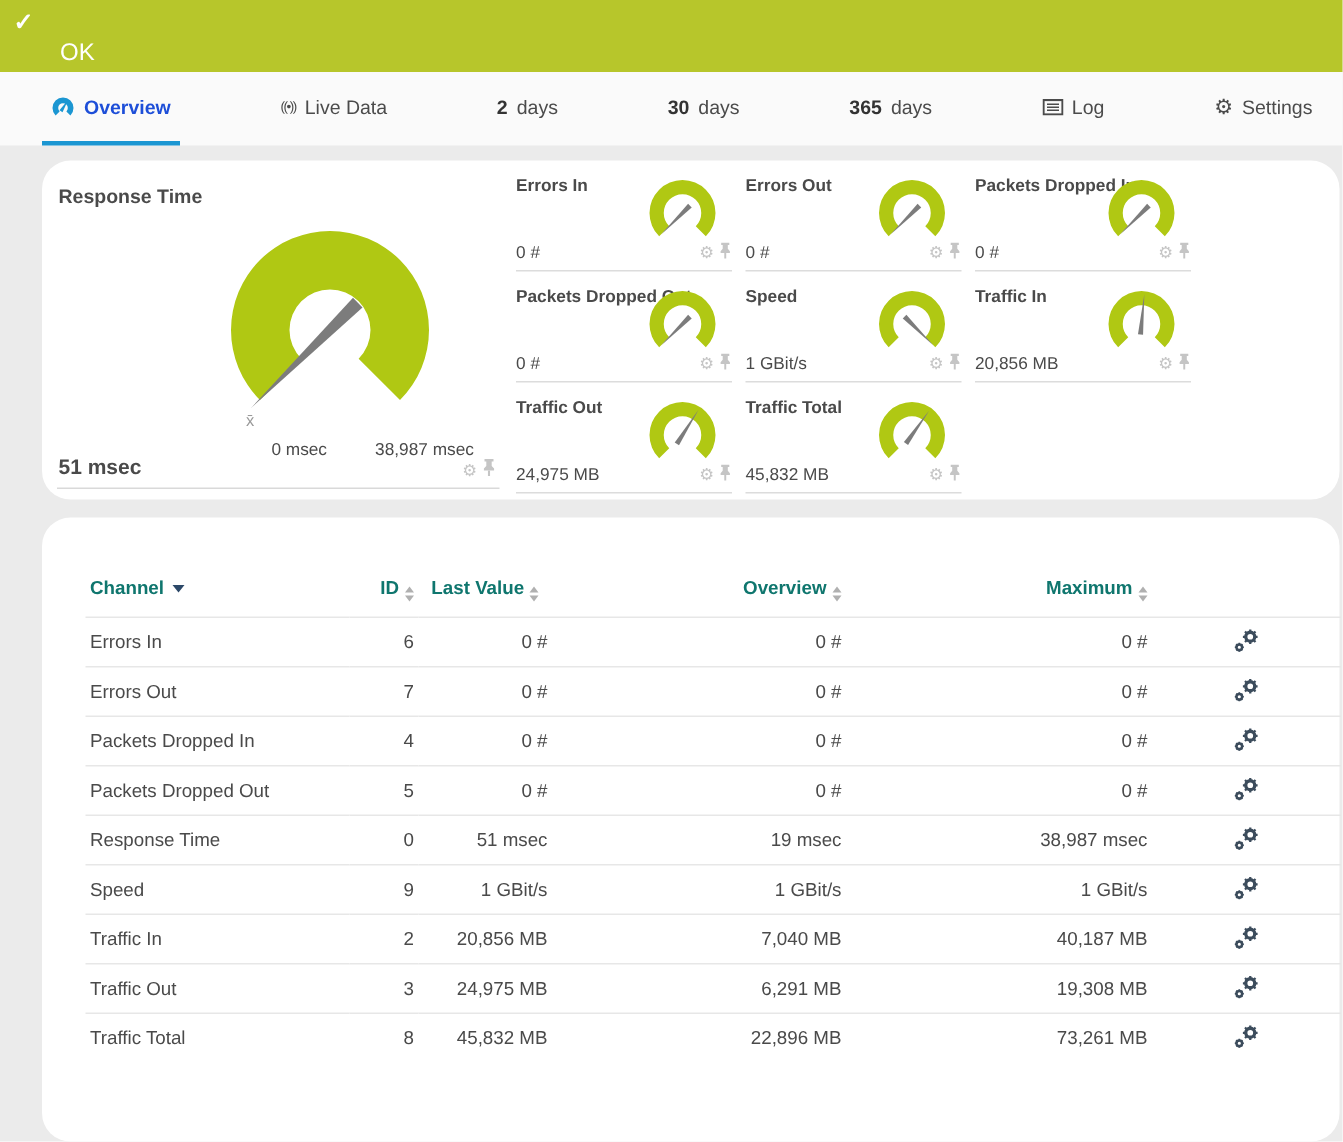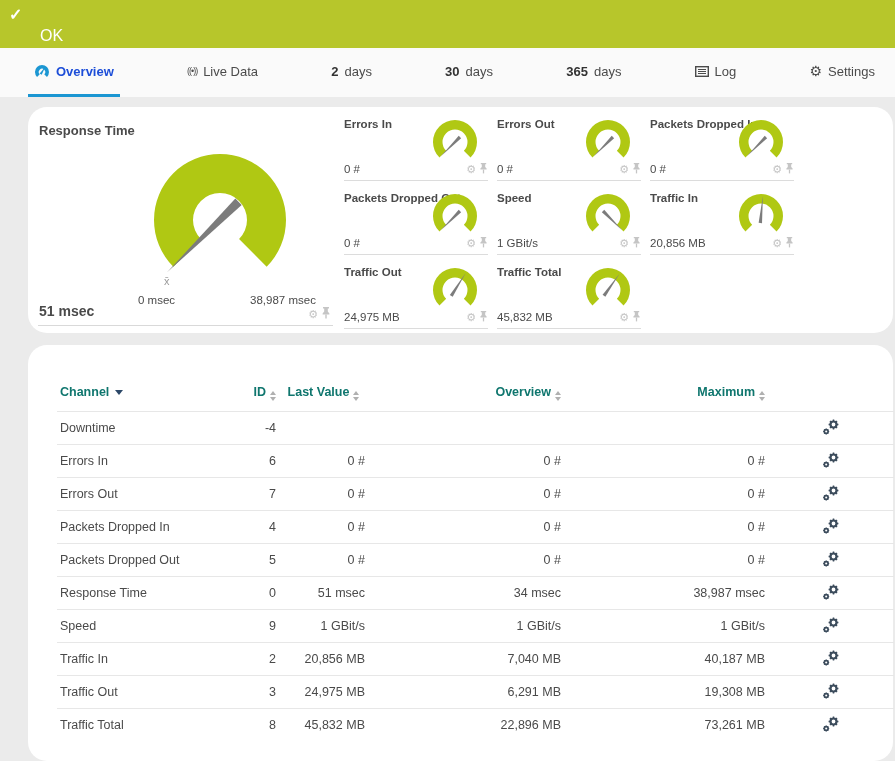--- a/index.html
+++ b/index.html
@@ -30,21 +30,21 @@
   .tab .gearchar{font-size:14px;line-height:1;color:#4b4b4b;}
   
   .card{position:absolute;left:28px;width:865px;background:#fff;border-radius:19px;}
   .card.gauges{top:107px;height:226px;}
   .card.table{top:345px;height:416px;}
   
   .mainpanel{position:absolute;left:10px;top:8px;width:295px;height:210px;border-bottom:1px solid #d9d9d9;}
   .mainpanel .gtitle{position:absolute;left:1px;top:8px;font-size:13px;font-weight:bold;color:#4a4a4a;}
   .mainpanel svg.big{position:absolute;left:60px;top:15px;}
   .mainpanel .xbar{position:absolute;left:126px;top:160px;font-size:11px;color:#9a9a9a;}
-  .mainpanel .minlab{position:absolute;left:100px;top:179px;width:80px;text-align:left;font-size:11.5px;color:#4a4a4a;}
+  .mainpanel .minlab{position:absolute;left:100px;top:179px;width:80px;text-align:right;font-size:11.5px;color:#4a4a4a;}
   .mainpanel .maxlab{position:absolute;left:195px;top:179px;width:100px;text-align:center;font-size:11.5px;color:#4a4a4a;}
   .mainpanel .gvalue{position:absolute;left:1px;top:188px;font-size:14px;font-weight:bold;color:#4a4a4a;}
   .mainpanel .mini-icons{position:absolute;right:2px;bottom:2px;}
   
   .ggrid{position:absolute;left:316px;top:8px;width:545px;
     display:grid;grid-template-columns:repeat(3,144px);column-gap:9px;row-gap:8px;}
   .gpanel{position:relative;height:65px;border-bottom:1px solid #dcdcdc;}
   .gpanel .gtitle{position:absolute;left:0;top:3px;font-size:11.5px;font-weight:bold;color:#4a4a4a;white-space:nowrap;}
   .gpanel svg.gsvg{position:absolute;left:84px;top:1px;}
   .gpanel .gvalue{position:absolute;left:0;bottom:5px;font-size:11.5px;color:#4a4a4a;white-space:nowrap;}
@@ -287,35 +287,20 @@
               </span></th>
           <th class="c-max"><span>Maximum</span><span class="sort">
                 <i class="up"></i>
                 <i class="dn"></i>
               </span></th>
           <th class="c-set"></th>
         </tr>
       </thead>
       <tbody id="channel-rows">
           <tr>
-            <td class="c-channel">Downtime</td>
-            <td class="c-id">-4</td>
-            <td class="c-last"></td>
-            <td class="c-min"></td>
-            <td class="c-max"></td>
-            <td class="c-set"><svg width="18" height="17" class="chset">
-                <g stroke="#3c4c5c" fill="none">
-                  <circle cx="11.5" cy="5.5" r="3" stroke-width="2.2"></circle>
-                  <path d="M11.5,0.6 V2 M11.5,9 V10.4 M6.6,5.5 H8 M15,5.5 H16.4 M8,2 L9,3 M15,2 L14,3 M8,9 L9,8 M15,9 L14,8" stroke-width="1.5"></path>
-                  <circle cx="4.2" cy="12.5" r="1.9" stroke-width="1.7"></circle>
-                  <path d="M4.2,9.5 V10.6 M4.2,14.4 V15.5 M1.2,12.5 H2.3 M6.1,12.5 H7.2 M2.1,10.4 L2.9,11.2 M6.3,10.4 L5.5,11.2 M2.1,14.6 L2.9,13.8 M6.3,14.6 L5.5,13.8" stroke-width="1.1"></path>
-                </g>
-              </svg></td>
-          </tr>
-          <tr>
             <td class="c-channel">Errors In</td>
             <td class="c-id">6</td>
             <td class="c-last">0 #</td>
             <td class="c-min">0 #</td>
             <td class="c-max">0 #</td>
             <td class="c-set"><svg width="18" height="17" class="chset">
                 <g stroke="#3c4c5c" fill="none">
                   <circle cx="11.5" cy="5.5" r="3" stroke-width="2.2"></circle>
                   <path d="M11.5,0.6 V2 M11.5,9 V10.4 M6.6,5.5 H8 M15,5.5 H16.4 M8,2 L9,3 M15,2 L14,3 M8,9 L9,8 M15,9 L14,8" stroke-width="1.5"></path>
                   <circle cx="4.2" cy="12.5" r="1.9" stroke-width="1.7"></circle>
@@ -365,21 +350,21 @@
                   <path d="M11.5,0.6 V2 M11.5,9 V10.4 M6.6,5.5 H8 M15,5.5 H16.4 M8,2 L9,3 M15,2 L14,3 M8,9 L9,8 M15,9 L14,8" stroke-width="1.5"></path>
                   <circle cx="4.2" cy="12.5" r="1.9" stroke-width="1.7"></circle>
                   <path d="M4.2,9.5 V10.6 M4.2,14.4 V15.5 M1.2,12.5 H2.3 M6.1,12.5 H7.2 M2.1,10.4 L2.9,11.2 M6.3,10.4 L5.5,11.2 M2.1,14.6 L2.9,13.8 M6.3,14.6 L5.5,13.8" stroke-width="1.1"></path>
                 </g>
               </svg></td>
           </tr>
           <tr>
             <td class="c-channel">Response Time</td>
             <td class="c-id">0</td>
             <td class="c-last">51 msec</td>
-            <td class="c-min">34 msec</td>
+            <td class="c-min">19 msec</td>
             <td class="c-max">38,987 msec</td>
             <td class="c-set"><svg width="18" height="17" class="chset">
                 <g stroke="#3c4c5c" fill="none">
                   <circle cx="11.5" cy="5.5" r="3" stroke-width="2.2"></circle>
                   <path d="M11.5,0.6 V2 M11.5,9 V10.4 M6.6,5.5 H8 M15,5.5 H16.4 M8,2 L9,3 M15,2 L14,3 M8,9 L9,8 M15,9 L14,8" stroke-width="1.5"></path>
                   <circle cx="4.2" cy="12.5" r="1.9" stroke-width="1.7"></circle>
                   <path d="M4.2,9.5 V10.6 M4.2,14.4 V15.5 M1.2,12.5 H2.3 M6.1,12.5 H7.2 M2.1,10.4 L2.9,11.2 M6.3,10.4 L5.5,11.2 M2.1,14.6 L2.9,13.8 M6.3,14.6 L5.5,13.8" stroke-width="1.1"></path>
                 </g>
               </svg></td>
           </tr>

